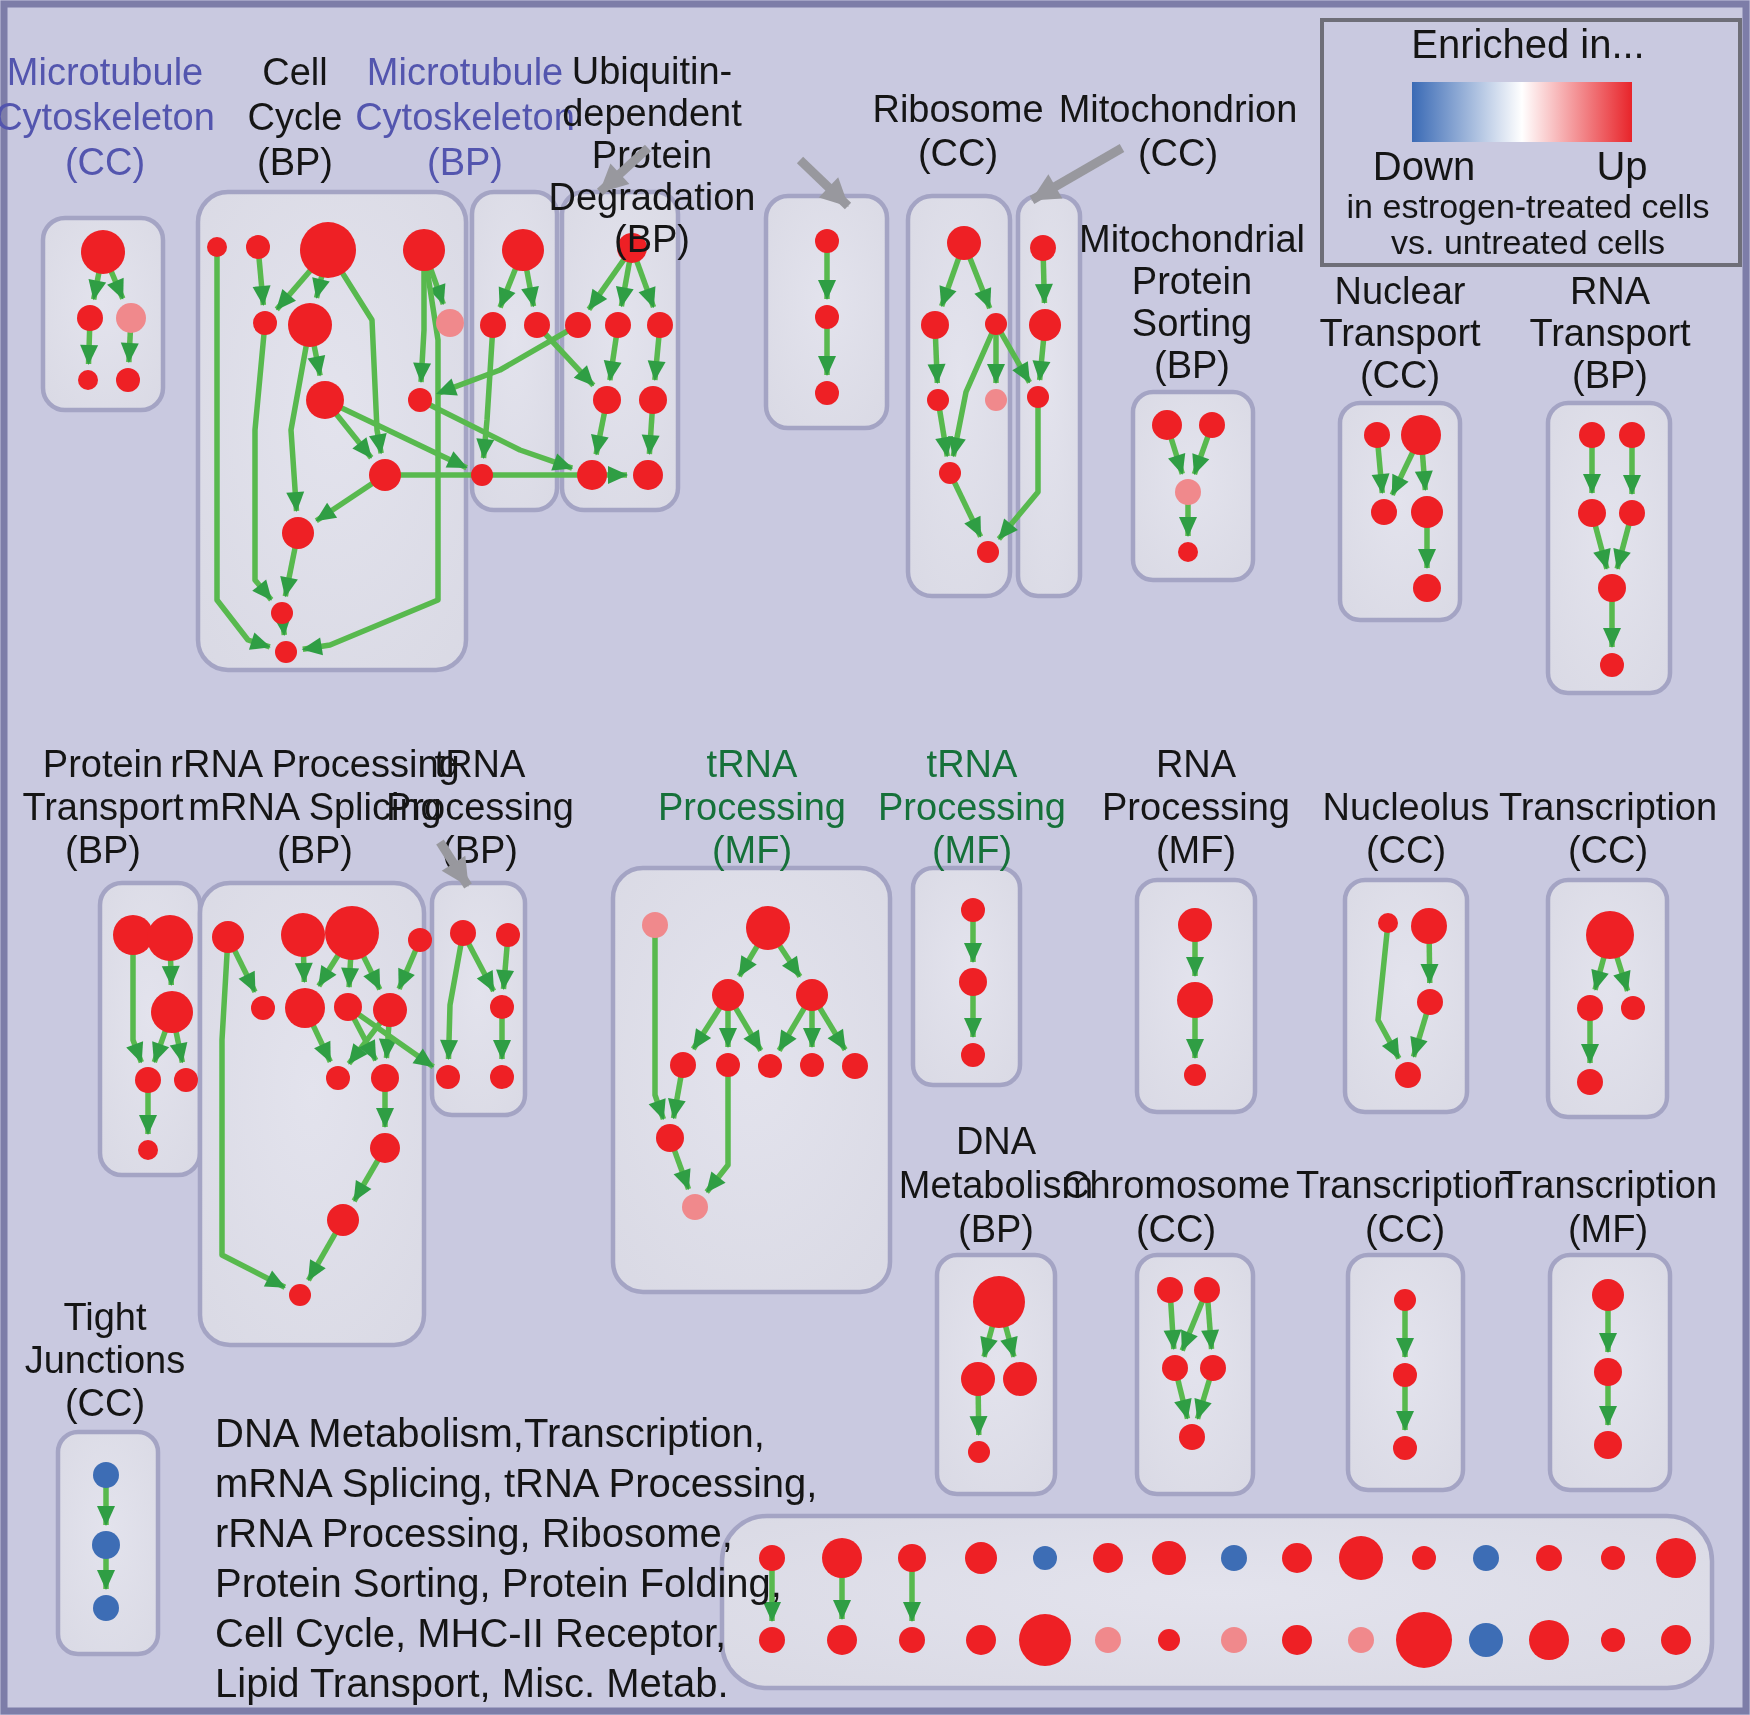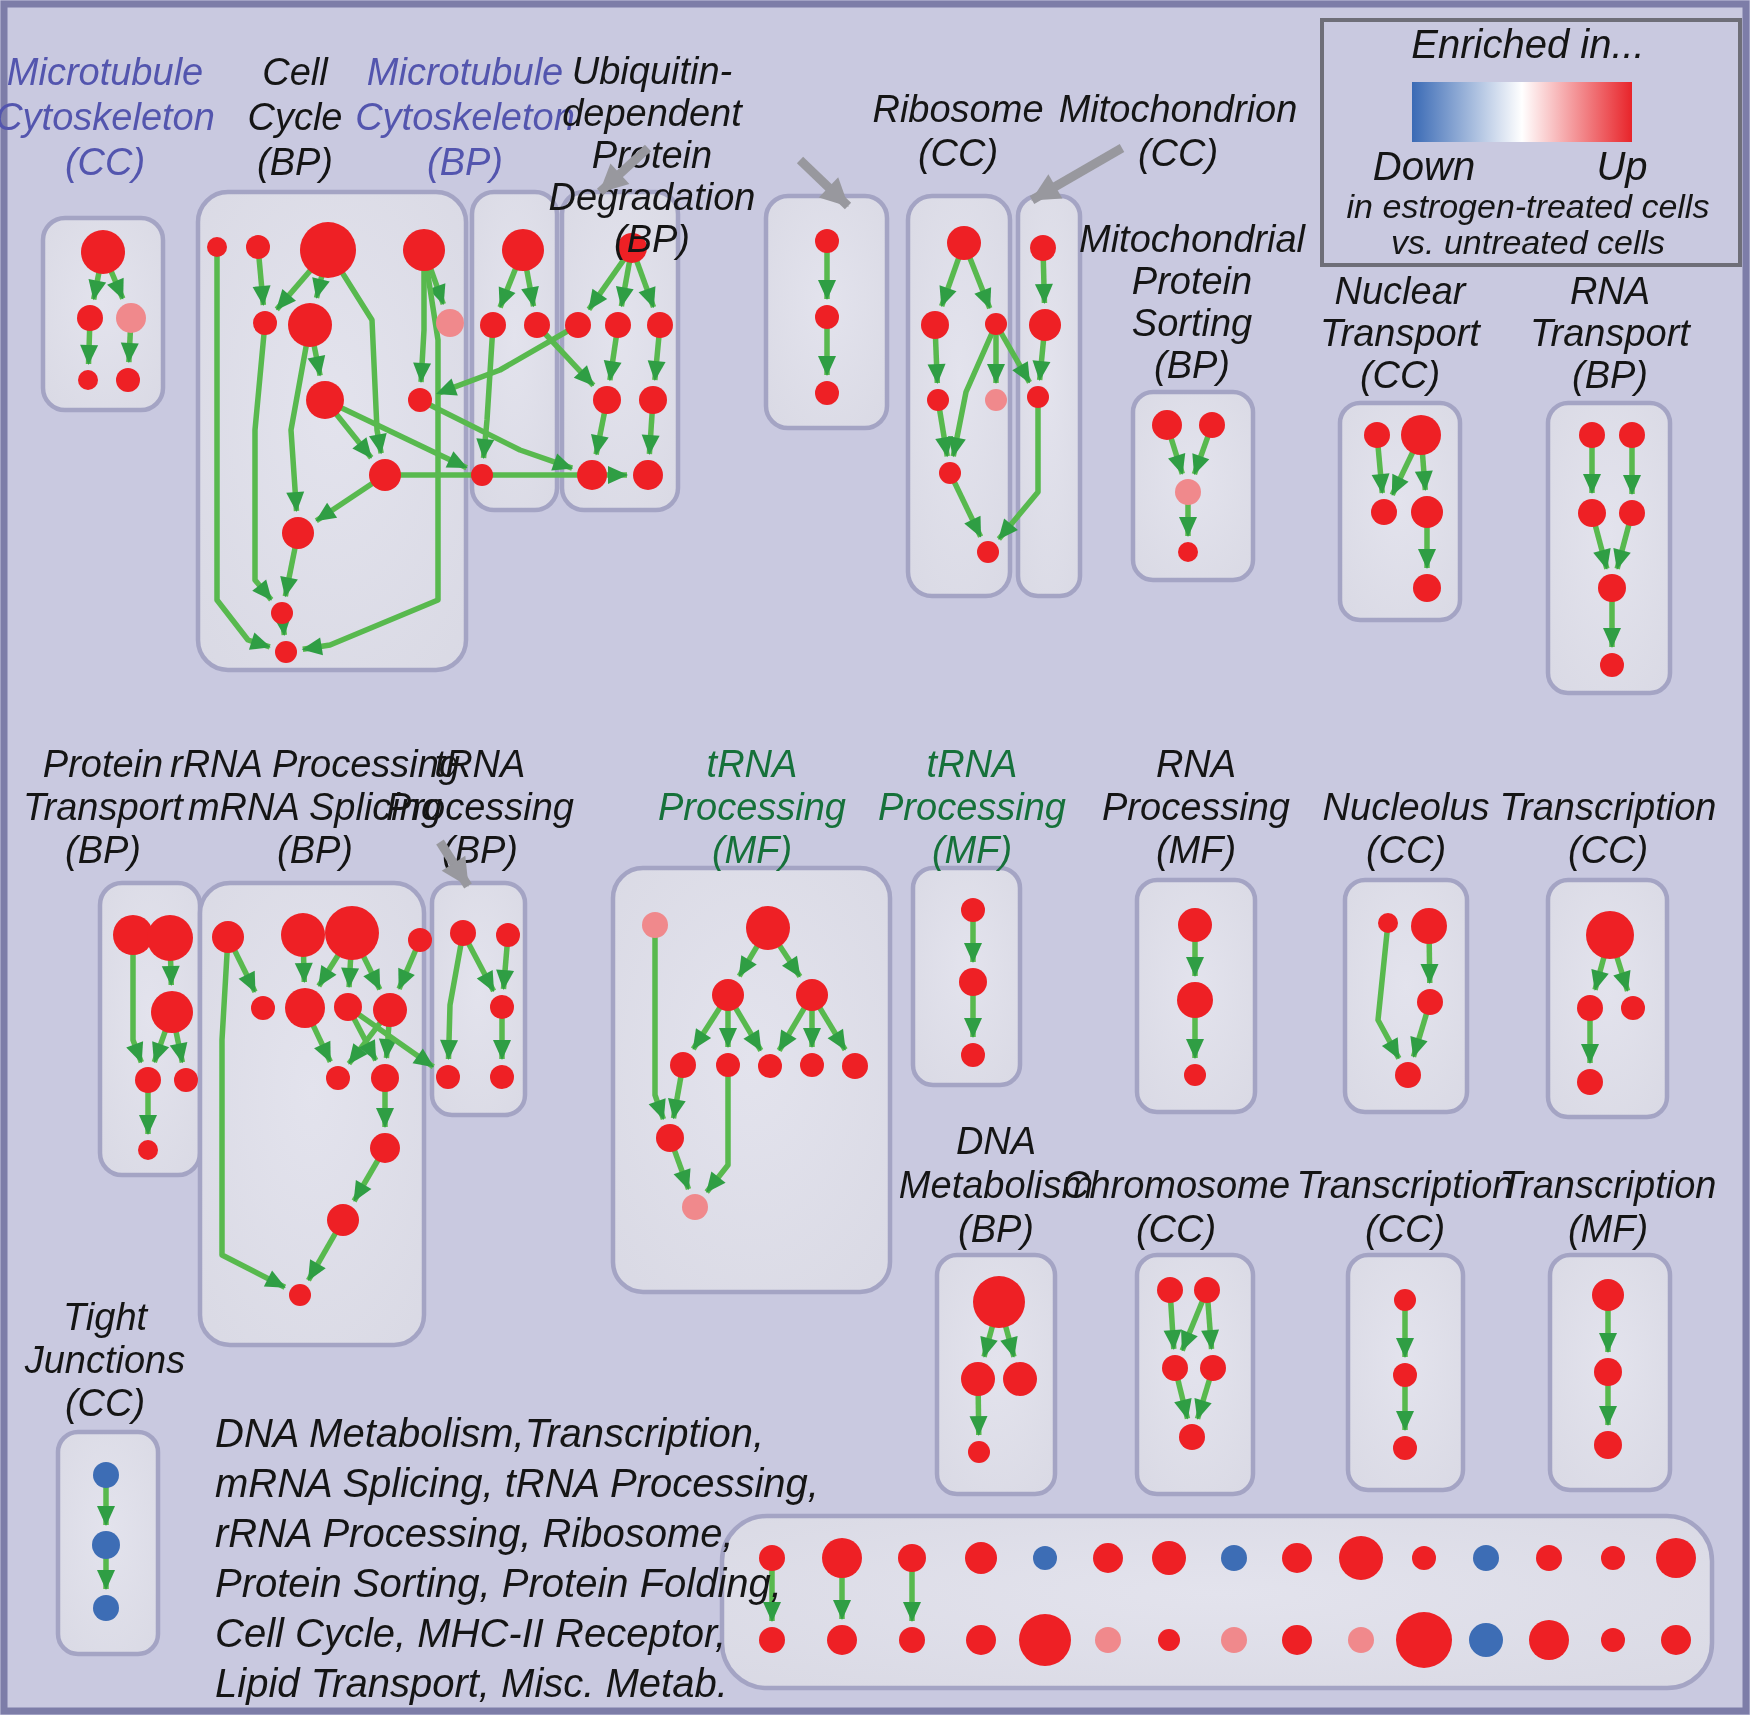--- a/index.html
+++ b/index.html
@@ -1,17 +1,17 @@
 <!DOCTYPE html>
 <html><head>
 <meta charset="utf-8">
 <style>
   html,body{margin:0;padding:0;background:#9a9ab8;}
   #stage{position:relative;width:1750px;height:1715px;margin:0 auto;
-         font-family:"Liberation Sans", sans-serif;font-style:italic;}
+         font-family:"Liberation Sans", sans-serif;}
   svg{display:block;}
   text{font-family:"Liberation Sans", sans-serif;}
 </style>
 </head>
 <body>
 
 <div id="stage">
   <svg id="fig" width="1750" height="1715" viewBox="0 0 1750 1715" xmlns="http://www.w3.org/2000/svg">
       <defs>
         <radialGradient id="boxg" cx="50%" cy="45%" r="75%">

